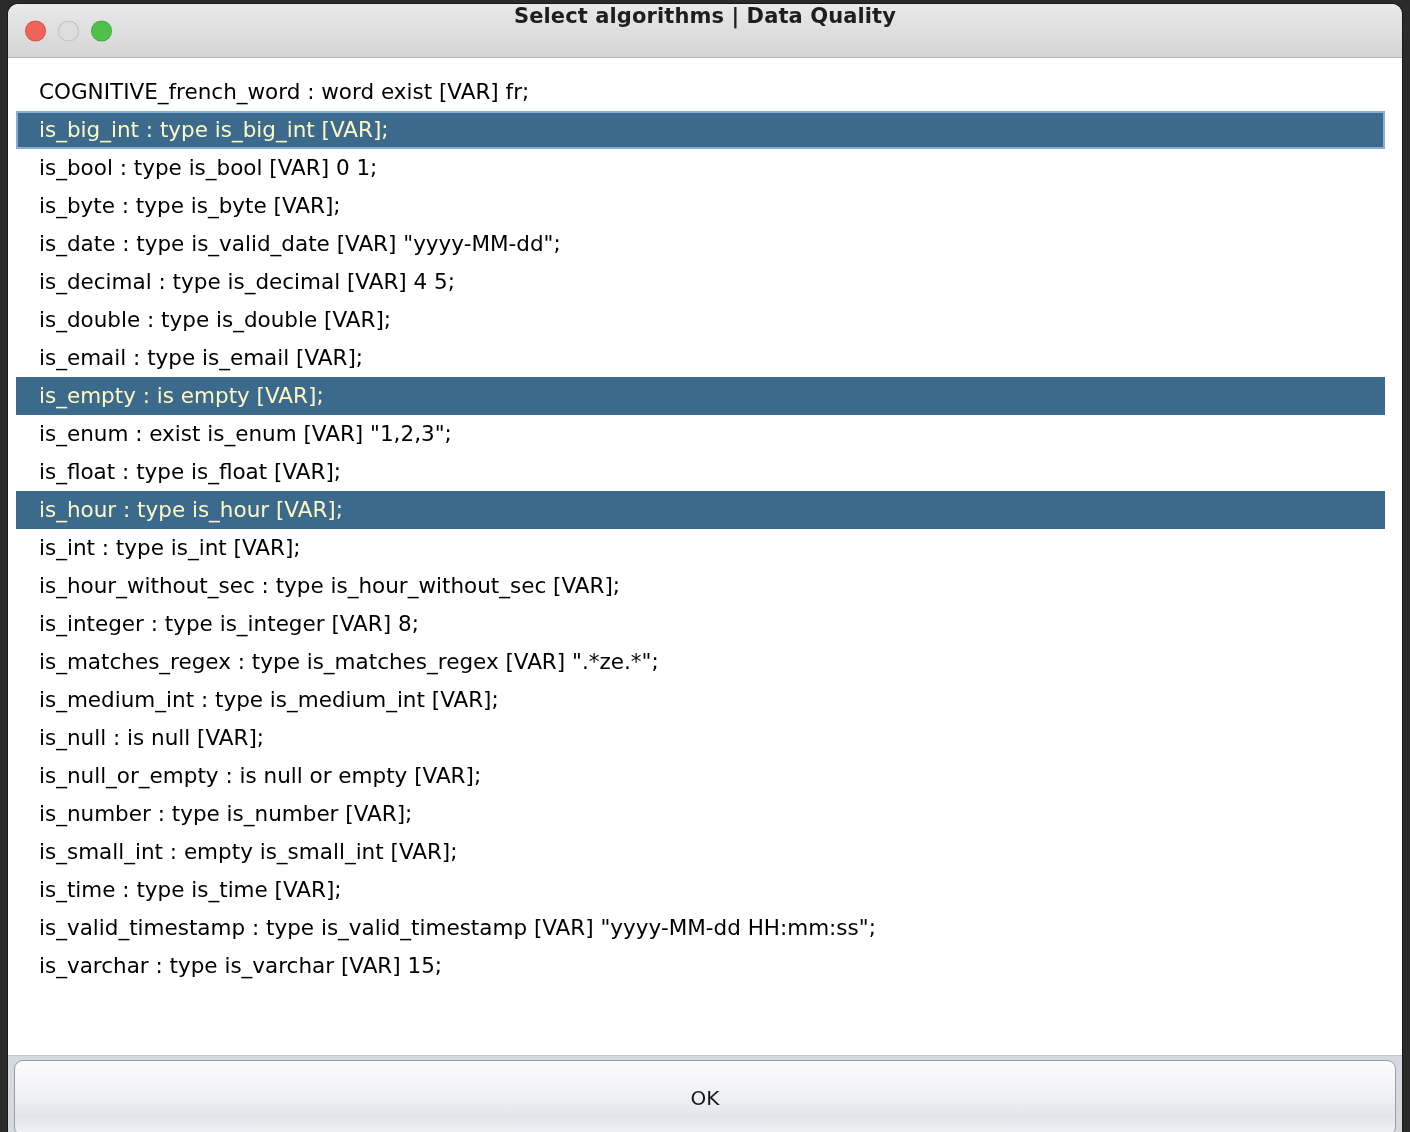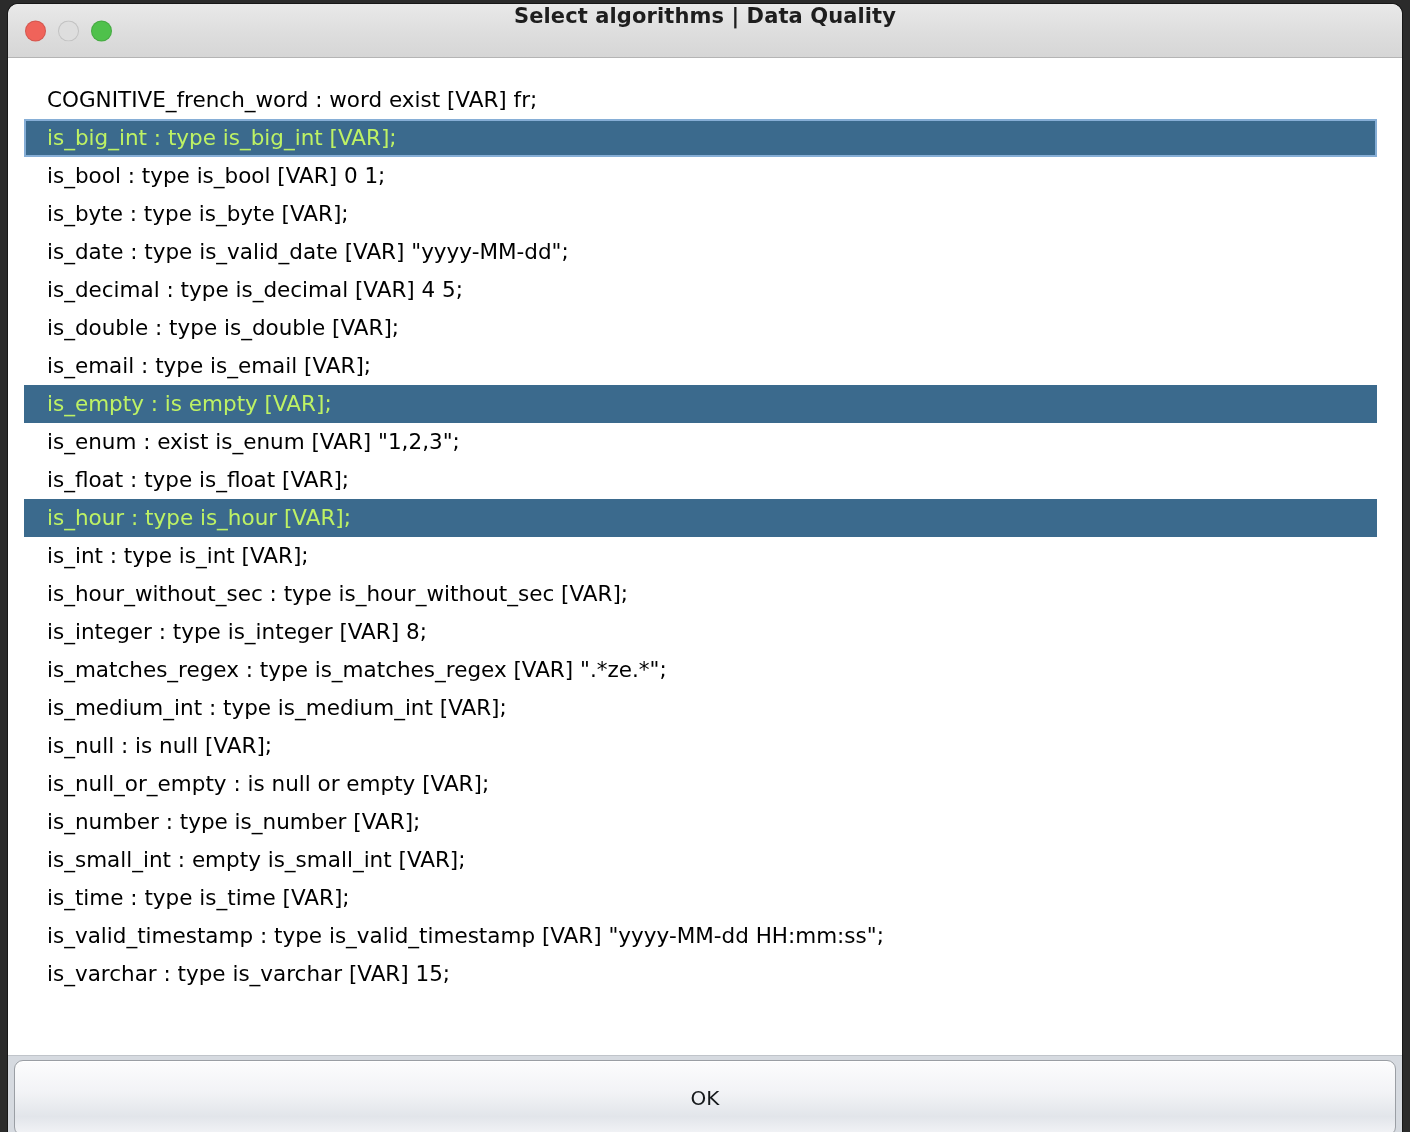--- a/index.html
+++ b/index.html
@@ -64,36 +64,36 @@
   
   #listwrap {
     flex: 1 1 auto;
     background: #ffffff;
     overflow: hidden;
     padding-top: 7px;
     position: relative;
   }
   #list {
     list-style: none;
-    margin: 16px;
+    margin: 8px;
     padding: 0;
   }
   .row {
     height: 38px;
     line-height: 38px;
     padding-left: 23px;
     font-size: 21.5px;
     color: #000000;
     white-space: nowrap;
     margin-right: 9px;
     user-select: none;
   }
   .row.selected {
     background: #3b6a8d;
-    color: #bef264;
+    color: #fef9c3;
   }
   .row.selected.focused {
     box-shadow: inset 0 0 0 2px #86aed6;
   }
 
   
   #footer {
     flex: 0 0 78px;
     background: #d6dae0;
     padding: 5px 6px 0 6px;

